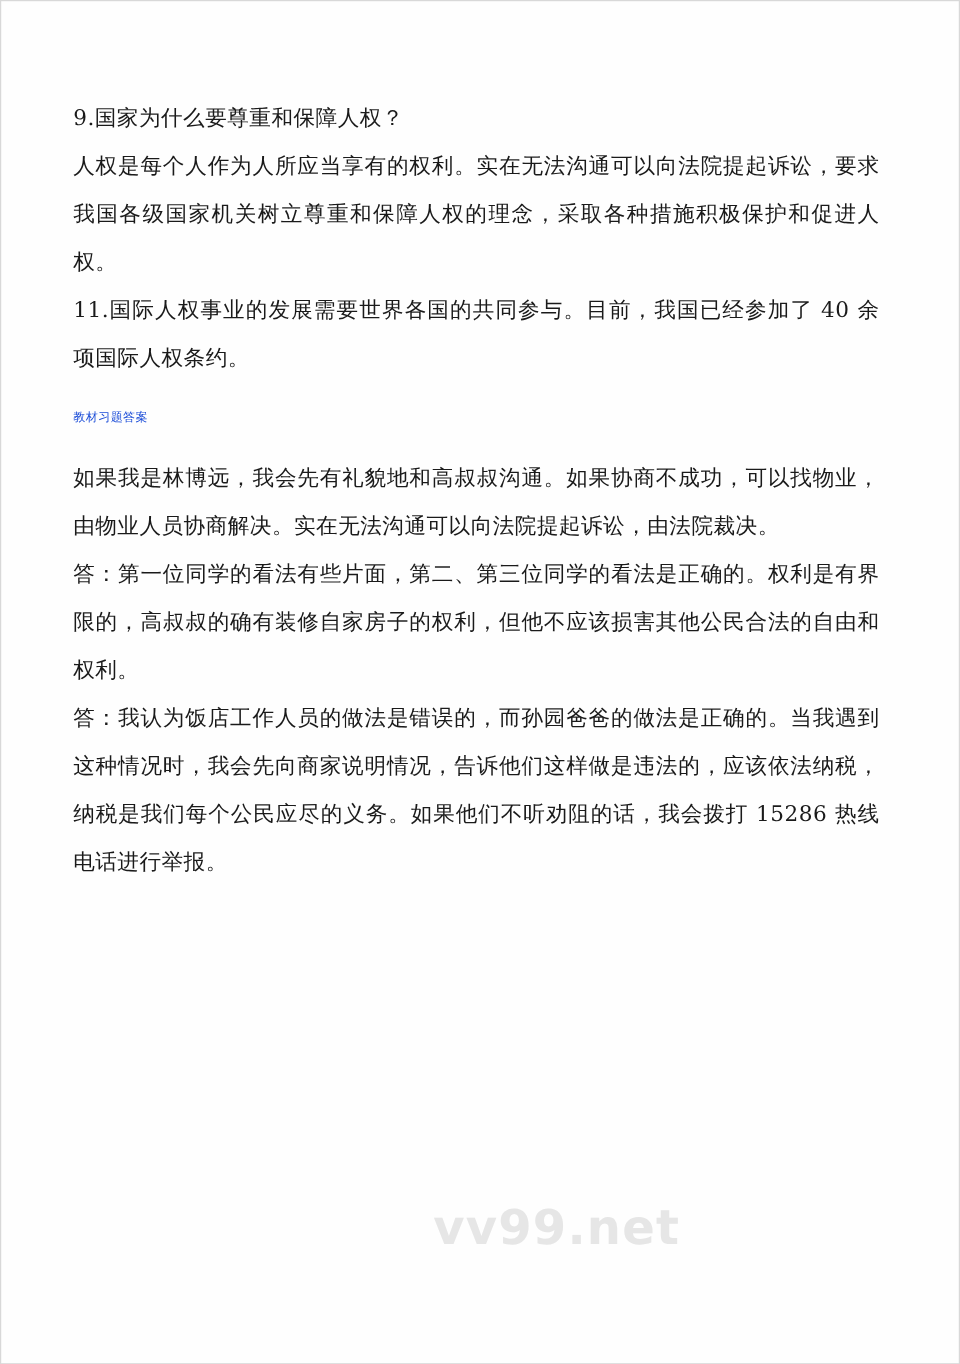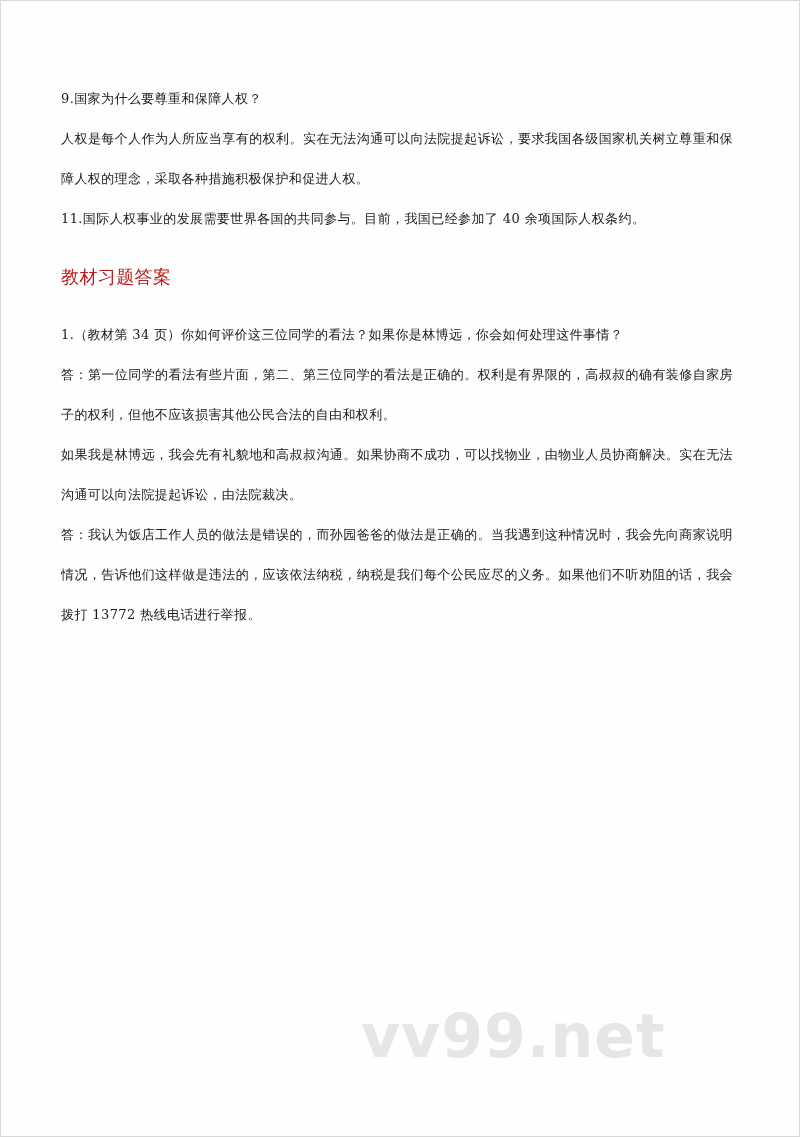--- a/index.html
+++ b/index.html
@@ -24,60 +24,59 @@
     border: 1px solid #d8d8d8;
     box-sizing: border-box;
   }
   .content {
     position: absolute;
     top: 78px;
     left: 60px;
     width: 672px;
   }
   .para {
-    font-size: 13px;
+    font-size: 18px;
     line-height: 40px;
     color: #1a1a1a;
     margin: 0 0 0 0;
     text-align: justify;
     letter-spacing: 0.4px;
     white-space: pre-wrap;
   }
   .heading {
-    font-size: 18px;
+    font-size: 10px;
     line-height: 40px;
-    color: #b91c1c;
+    color: #1d4ed8;
     letter-spacing: 0.4px;
   }
   .watermark {
     position: absolute;
     left: 360px;
     top: 1000px;
     font-family: "DejaVu Sans", "Liberation Sans", sans-serif;
-    font-size: 60px;
+    font-size: 40px;
     font-weight: bold;
     color: #e6e6e6;
     letter-spacing: 1px;
     user-select: none;
   }
 </style>
 </head>
 <body>
 
 <div class="page">
   <div class="content">
 
     <p class="para">9.国家为什么要尊重和保障人权？</p>
     <p class="para">人权是每个人作为人所应当享有的权利。实在无法沟通可以向法院提起诉讼，要求我国各级国家机关树立尊重和保障人权的理念，采取各种措施积极保护和促进人权。</p>
     <p class="para">11.国际人权事业的发展需要世界各国的共同参与。目前，我国已经参加了 40 余项国际人权条约。</p>
 
     <p class="heading">教材习题答案</p>
 
-    <p class="para">1.（教材第 34 页）你如何评价这三位同学的看法？如果你是林博远，你会如何处理这件事情？</p>
+    <p class="para">如果我是林博远，我会先有礼貌地和高叔叔沟通。如果协商不成功，可以找物业，由物业人员协商解决。实在无法沟通可以向法院提起诉讼，由法院裁决。</p>
     <p class="para">答：第一位同学的看法有些片面，第二、第三位同学的看法是正确的。权利是有界限的，高叔叔的确有装修自家房子的权利，但他不应该损害其他公民合法的自由和权利。</p>
-    <p class="para">如果我是林博远，我会先有礼貌地和高叔叔沟通。如果协商不成功，可以找物业，由物业人员协商解决。实在无法沟通可以向法院提起诉讼，由法院裁决。</p>
 
-    <p class="para">答：我认为饭店工作人员的做法是错误的，而孙园爸爸的做法是正确的。当我遇到这种情况时，我会先向商家说明情况，告诉他们这样做是违法的，应该依法纳税，纳税是我们每个公民应尽的义务。如果他们不听劝阻的话，我会拨打 13772 热线电话进行举报。</p>
+    <p class="para">答：我认为饭店工作人员的做法是错误的，而孙园爸爸的做法是正确的。当我遇到这种情况时，我会先向商家说明情况，告诉他们这样做是违法的，应该依法纳税，纳税是我们每个公民应尽的义务。如果他们不听劝阻的话，我会拨打 15286 热线电话进行举报。</p>
 
   </div>
 
   <div class="watermark">vv99.net</div>
 </div>
 
 </body></html>

